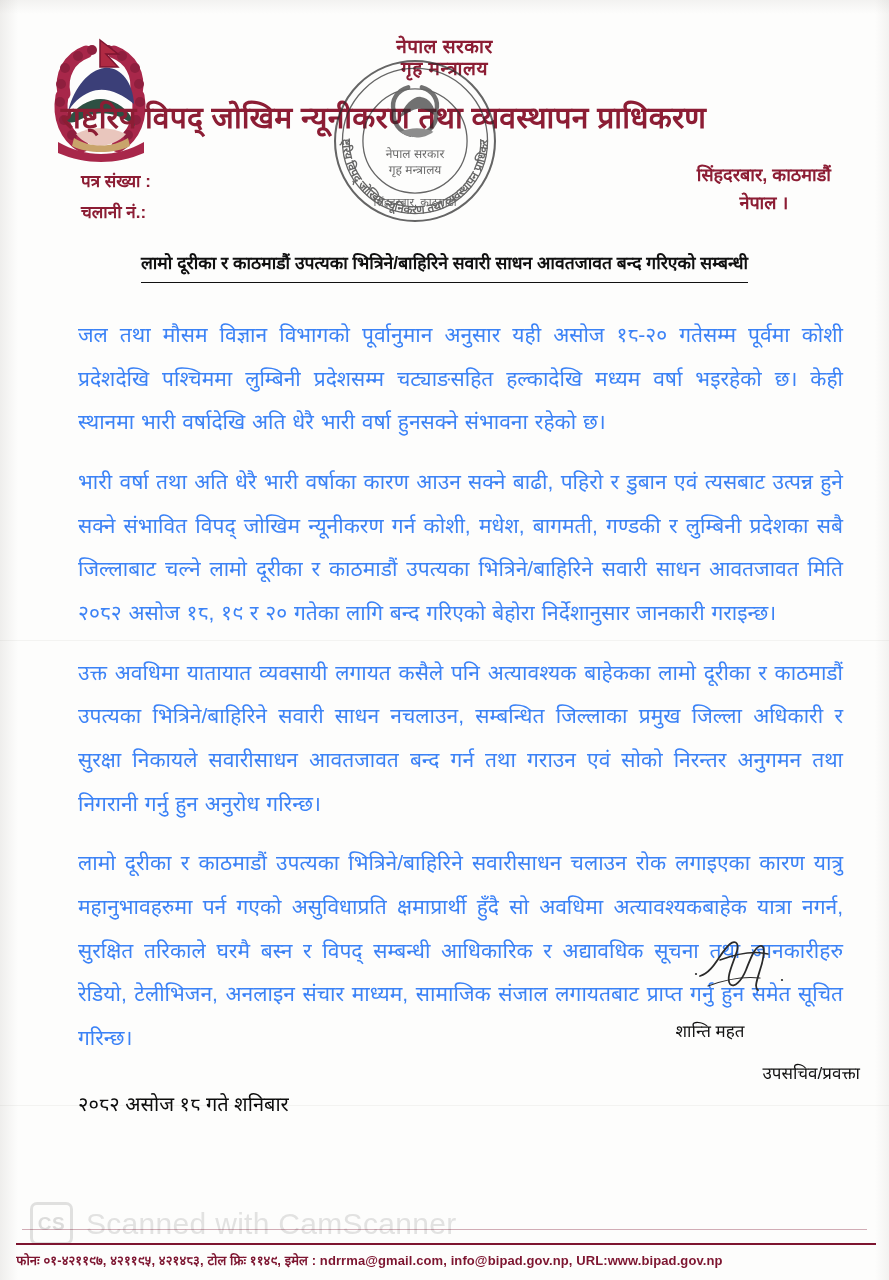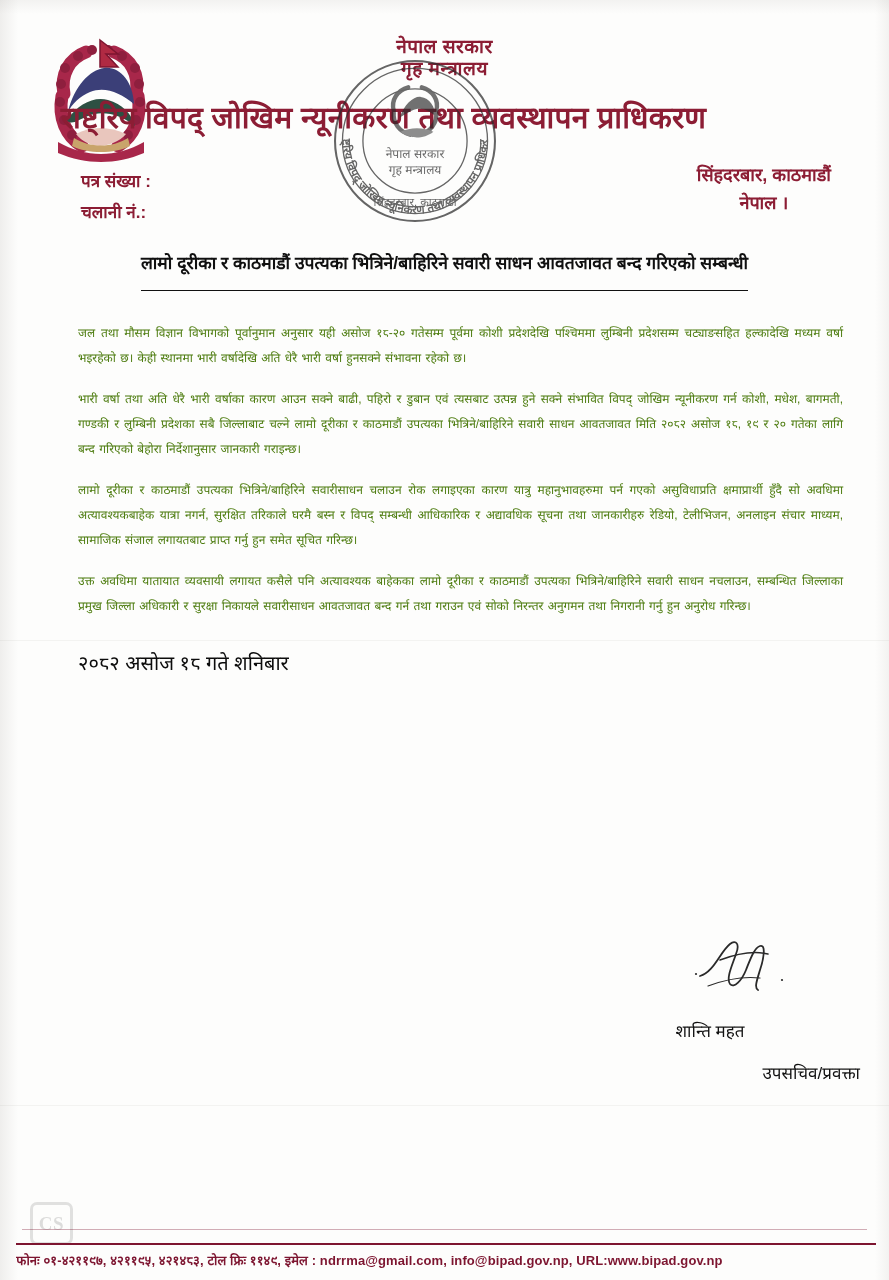--- a/index.html
+++ b/index.html
@@ -135,29 +135,29 @@
     text-align: center;
     color: #101010;
     font-size: 17.5px;
     font-weight: 700;
     line-height: 2.0;
     padding: 14px 62px 0 62px;
   }
   .notice-title .tline {
     display: inline-block;
     border-bottom: 1.6px solid #111;
-    padding-bottom: 9px;
+    padding-bottom: 1px;
   }
   .notice-title .tline2 {
     margin-top: 9px;
   }
 
   .para {
-    color: #4d7c0f;
-    font-size: 12px;
+    color: #3b82f6;
+    font-size: 21px;
     line-height: 2.08;
     text-align: justify;
     text-justify: inter-word;
     margin: 0 46px 16px 78px;
     word-spacing: 1px;
   }
   .para.p1 { margin-top: 30px; }
 
   .date-line {
     color: #0c0c0c;
@@ -204,21 +204,20 @@
   
   .watermark {
     position: absolute;
     left: 30px;
     top: 1202px;
     display: flex;
     align-items: center;
     gap: 13px;
     opacity: 0.42;
     pointer-events: none;
-    font-family: Liberation Serif, serif;
   }
   .cs-badge {
     width: 37px;
     height: 37px;
     border: 3px solid #b9b9b9;
     border-radius: 7px;
     color: #b0b0b0;
     font-size: 19px;
     font-weight: 700;
     display: flex;
@@ -368,39 +367,40 @@
   </div>
 
   <div class="body-wrap">
 
     <div class="notice-title">
       <div><span class="tline">लामो दूरीका र काठमाडौं उपत्यका भित्रिने/बाहिरिने सवारी साधन आवतजावत बन्द गरिएको सम्बन्धी</span></div>
     </div>
 
     <p class="para p1">जल तथा मौसम विज्ञान विभागको पूर्वानुमान अनुसार यही असोज १८-२० गतेसम्म पूर्वमा कोशी प्रदेशदेखि पश्चिममा लुम्बिनी प्रदेशसम्म चट्याङसहित हल्कादेखि मध्यम वर्षा भइरहेको छ। केही स्थानमा भारी वर्षादेखि अति धेरै भारी वर्षा हुनसक्ने संभावना रहेको छ।</p>
     <p class="para">भारी वर्षा तथा अति धेरै भारी वर्षाका कारण आउन सक्ने बाढी, पहिरो र डुबान एवं त्यसबाट उत्पन्न हुने सक्ने संभावित विपद् जोखिम न्यूनीकरण गर्न कोशी, मधेश, बागमती, गण्डकी र लुम्बिनी प्रदेशका सबै जिल्लाबाट चल्ने लामो दूरीका र काठमाडौं उपत्यका भित्रिने/बाहिरिने सवारी साधन आवतजावत मिति २०८२ असोज १८, १९ र २० गतेका लागि बन्द गरिएको बेहोरा निर्देशानुसार जानकारी गराइन्छ।</p>
+    <p class="para">उक्त अवधिमा यातायात व्यवसायी लगायत कसैले पनि अत्यावश्यक बाहेकका लामो दूरीका र काठमाडौं उपत्यका भित्रिने/बाहिरिने सवारी साधन नचलाउन, सम्बन्धित जिल्लाका प्रमुख जिल्ला अधिकारी र सुरक्षा निकायले सवारीसाधन आवतजावत बन्द गर्न तथा गराउन एवं सोको निरन्तर अनुगमन तथा निगरानी गर्नु हुन अनुरोध गरिन्छ।</p>
     <p class="para">लामो दूरीका र काठमाडौं उपत्यका भित्रिने/बाहिरिने सवारीसाधन चलाउन रोक लगाइएका कारण यात्रु महानुभावहरुमा पर्न गएको असुविधाप्रति क्षमाप्रार्थी हुँदै सो अवधिमा अत्यावश्यकबाहेक यात्रा नगर्न, सुरक्षित तरिकाले घरमै बस्न र विपद् सम्बन्धी आधिकारिक र अद्यावधिक सूचना तथा जानकारीहरु रेडियो, टेलीभिजन, अनलाइन संचार माध्यम, सामाजिक संजाल लगायतबाट प्राप्त गर्नु हुन समेत सूचित गरिन्छ।</p>
-    <p class="para">उक्त अवधिमा यातायात व्यवसायी लगायत कसैले पनि अत्यावश्यक बाहेकका लामो दूरीका र काठमाडौं उपत्यका भित्रिने/बाहिरिने सवारी साधन नचलाउन, सम्बन्धित जिल्लाका प्रमुख जिल्ला अधिकारी र सुरक्षा निकायले सवारीसाधन आवतजावत बन्द गर्न तथा गराउन एवं सोको निरन्तर अनुगमन तथा निगरानी गर्नु हुन अनुरोध गरिन्छ।</p>
 
     <div class="date-line">२०८२ असोज १८ गते शनिबार</div>
   </div>
 
   <div class="sign-block">
     <svg class="signature-mark" viewBox="0 0 130 72">
       <path d="M10 46 C24 42 30 22 40 14 C46 9 50 14 46 24 C42 36 36 48 40 54 C44 59 52 50 56 40 C60 30 64 18 70 16 C76 14 74 28 70 40 C67 50 64 58 68 60" stroke="#2a2a2a" stroke-width="1.8" fill="none" stroke-linecap="round"></path>
       <path d="M30 30 C46 24 62 20 78 24" stroke="#2a2a2a" stroke-width="1.5" fill="none" stroke-linecap="round"></path>
       <path d="M18 56 C34 50 52 46 70 48" stroke="#2a2a2a" stroke-width="1.2" fill="none" stroke-linecap="round"></path>
       <circle cx="6" cy="44" r="1.1" fill="#2a2a2a"></circle>
       <circle cx="92" cy="50" r="1.1" fill="#2a2a2a"></circle>
     </svg>
     <div class="sign-name">शान्ति महत</div>
     <div class="sign-post">उपसचिव/प्रवक्ता</div>
   </div>
 
   <div class="watermark">
     <div class="cs-badge">CS</div>
+    <div class="wm-text">Scanned with CamScanner</div>
   </div>
 
   <div class="footer-rule2"></div>
   <div class="footer-rule"></div>
   <div class="footer">फोनः ०१-४२११९७, ४२११९५, ४२१४८३, टोल फ्रिः ११४९, इमेल : ndrrma@gmail.com, info@bipad.gov.np, URL:www.bipad.gov.np</div>
 
 </div>
 
 </body></html>

